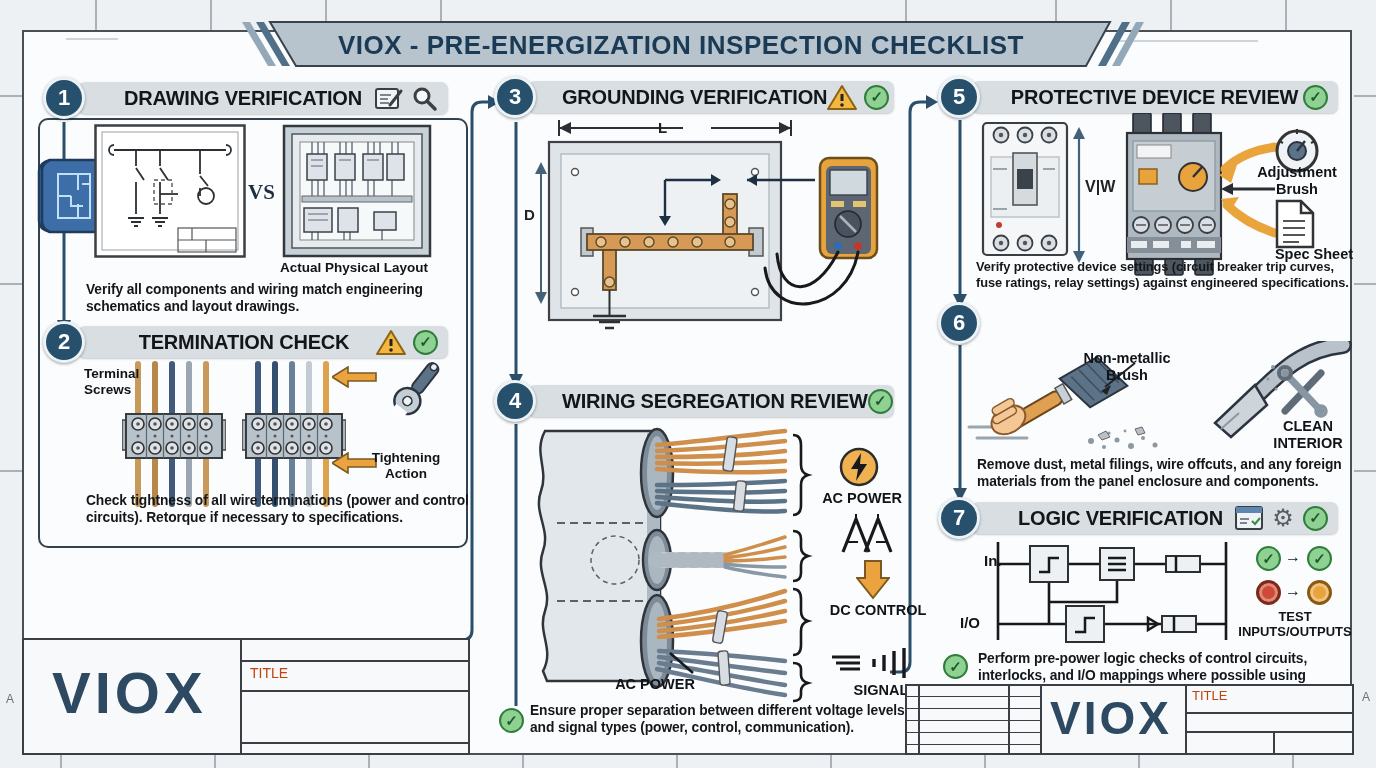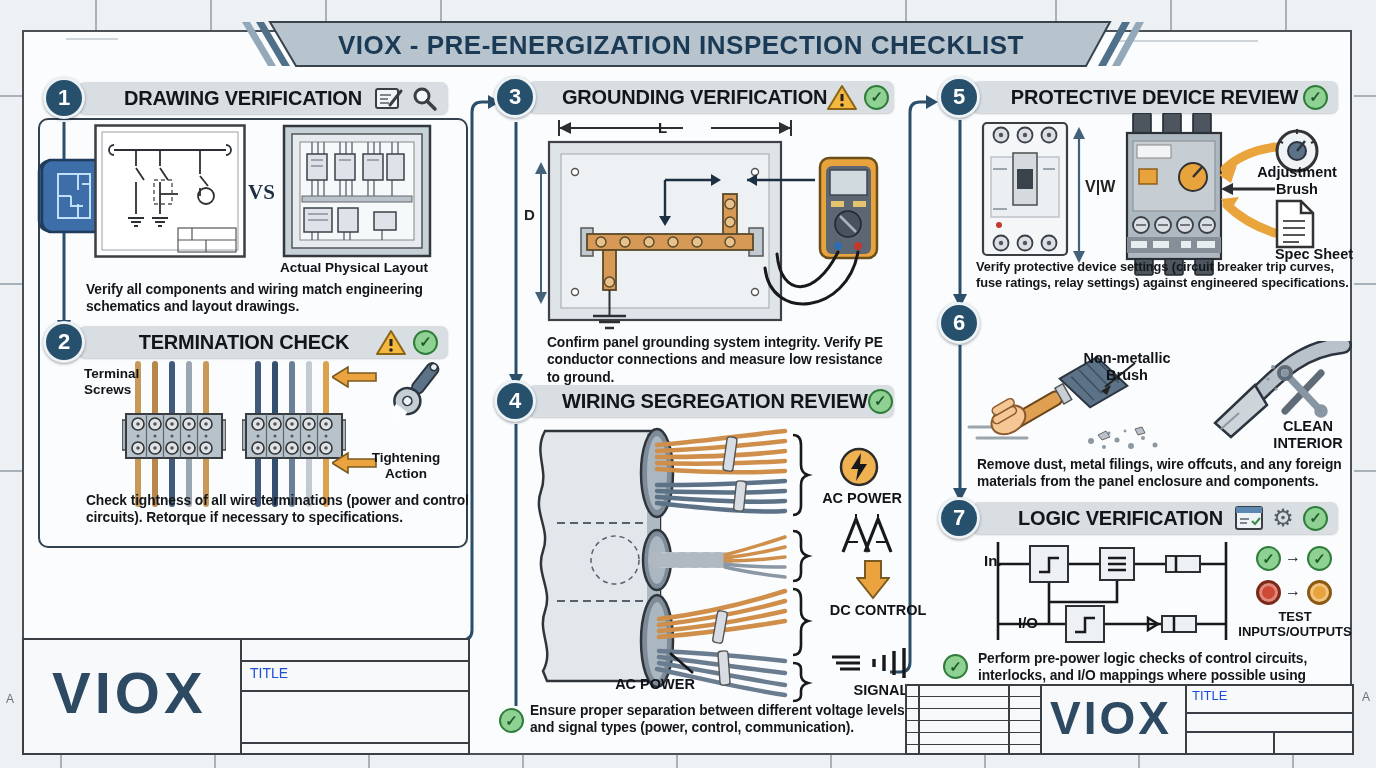--- a/index.html
+++ b/index.html
@@ -42,21 +42,21 @@
   .desc{position:absolute;font-size:13.8px;font-weight:bold;line-height:1.26;color:#14171a;z-index:4;letter-spacing:-.1px;}
   .lab{position:absolute;font-size:13.5px;font-weight:bold;color:#101418;text-align:center;line-height:1.15;z-index:4;}
   .vs{position:absolute;font-size:21px;font-weight:800;color:#1d2f42;z-index:4;font-family:Liberation Serif, serif;}
   .dim{position:absolute;font-size:15px;font-weight:bold;color:#222;z-index:4;}
   .gfx{position:absolute;z-index:3;}
   .flow{position:absolute;left:0;top:0;z-index:1;pointer-events:none;}
   
   .tb{position:absolute;border:2px solid #3a3f45;background:#f7f9fa;box-sizing:border-box;z-index:4;}
   .tbline{position:absolute;background:#3a3f45;z-index:5;}
   .logo{position:absolute;font-weight:800;color:#2e4a63;letter-spacing:4px;z-index:5;}
-  .tlabel{position:absolute;font-size:14px;color:#1d4ed8;z-index:5;}
+  .tlabel{position:absolute;font-size:14px;color:#c2410c;z-index:5;}
 </style>
 </head>
 <body>
 
 <div id="sheet">
 
   <div class="frame"></div>
   <div class="tick" style="left:95px;top:0;width:2px;height:30px"></div>
   <div class="tick" style="left:210px;top:0;width:2px;height:30px"></div>
   <div class="tick" style="left:325px;top:0;width:2px;height:30px"></div>
@@ -385,21 +385,20 @@
     <path d="M307,100 L323,116" stroke="#aab4bd" stroke-width="2.5"></path>
     <circle cx="305" cy="130" r="4" fill="#2f6db3"></circle>
       <circle cx="325" cy="130" r="4" fill="#c0392b"></circle>
     <g stroke="#17191c" stroke-width="3" fill="none" stroke-linecap="round">
       <path d="M305,136 C282,182 248,182 244,138"></path>
       <path d="M325,136 C314,198 238,206 232,152"></path>
     </g>
   </svg>
   <div class="dim" style="left:658px;top:119px">L</div>
   <div class="dim" style="left:524px;top:206px">D</div>
-  <div class="desc" style="left:547px;top:334px;width:350px">Confirm panel grounding system integrity. Verify PE conductor connections and measure low resistance to ground.</div>
 
   <div class="pill" style="left:528px;top:385px;width:366px">
     <span class="pill-t">WIRING SEGREGATION REVIEW</span>
     <span class="hicons">
       <span class="chk"></span>
     </span>
   </div>
   <div class="num" style="left:494px;top:380px">4</div>
 
   <svg class="gfx" style="left:497px;top:423px" width="320" height="283" viewBox="0 0 320 283">
@@ -639,21 +638,21 @@
     </g>
     <g stroke="#17191c" stroke-width="2.5" fill="none">
       <path d="M59,36 h10 v-14 h10"></path>
       <path d="M128,22 h18 M128,28 h18 M128,34 h18"></path>
       <path d="M95,96 h10 v-14 h10"></path>
       <path d="M196,20 v16 M194,80 v16"></path>
       <polygon points="168,82 168,94 178,88"></polygon>
     </g>
   </svg>
   <div class="lab" style="left:984px;top:552px;width:32px;text-align:left;font-size:15px">In.</div>
-  <div class="lab" style="left:1018px;top:614px;width:32px;text-align:left;font-size:15px">I/O</div>
+  <div class="lab" style="left:960px;top:614px;width:32px;text-align:left;font-size:15px">I/O</div>
   <span class="chk abs" style="left:1256px;top:546px;z-index:4"></span>
   <span class="arr abs" style="left:1285px;top:548px;z-index:4"></span>
   <span class="chk abs" style="left:1307px;top:546px;z-index:4"></span>
   <span class="lamp red abs" style="left:1256px;top:580px;z-index:4"></span>
   <span class="arr abs" style="left:1285px;top:582px;z-index:4"></span>
   <span class="lamp orange abs" style="left:1307px;top:580px;z-index:4"></span>
   <div class="lab" style="left:1236px;top:610px;width:118px;font-size:13px">TEST INPUTS/OUTPUTS</div>
   <span class="chk abs" style="left:943px;top:654px;z-index:4"></span>
   <div class="desc" style="left:978px;top:650px;width:380px">Perform pre-power logic checks of control circuits, interlocks, and I/O mappings where possible using simulation tools.</div>
 

